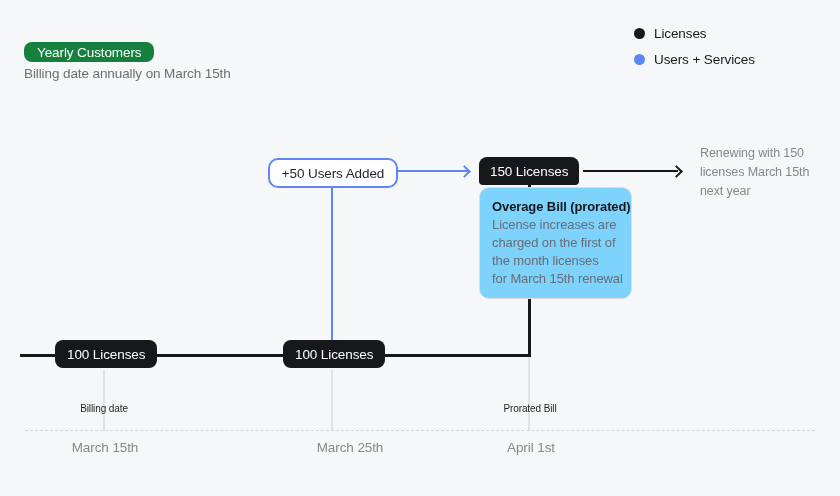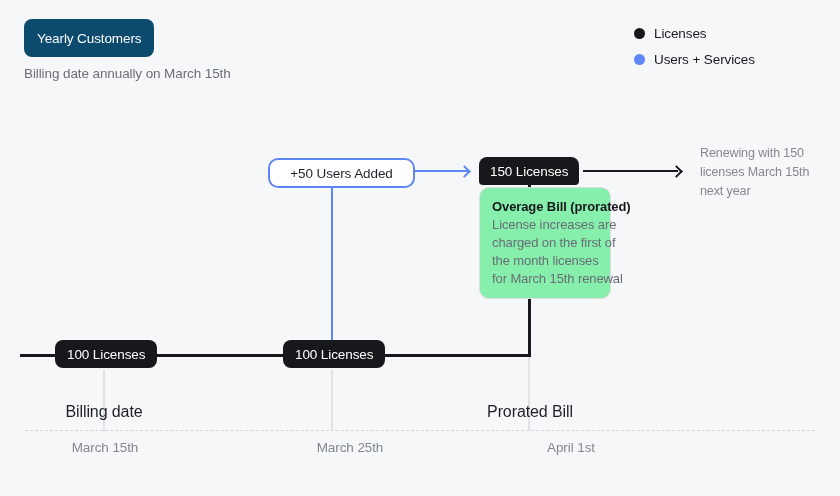--- a/index.html
+++ b/index.html
@@ -5,23 +5,23 @@
   * { margin:0; padding:0; box-sizing:border-box; }
   html,body { background:#e9eaee; }
   .canvas {
     position:relative; width:840px; height:496px;
     background:#f6f7f9; overflow:hidden;
     font-family:"Liberation Sans","DejaVu Sans",sans-serif;
     color:#17181c; letter-spacing:-0.1px;
   }
   
   .title-badge {
-    position:absolute; left:24px; top:19px; height:38px;
+    position:absolute; left:24px; top:42px; height:20px;
     display:inline-flex; align-items:center; padding:0 13px;
-    background:#0c4a6e; color:#fff; border-radius:8px;
+    background:#15803d; color:#fff; border-radius:8px;
     font-size:13.5px; font-weight:500; white-space:nowrap;
   }
   .subtitle {
     position:absolute; left:24px; top:66px;
     font-size:13.5px; color:#6b6f77; white-space:nowrap;
   }
   
   .legend { position:absolute; left:634px; top:26px; display:flex; flex-direction:column; gap:11px; }
   .legend-row { display:flex; align-items:center; gap:9px; }
   .legend-dot { width:11px; height:11px; border-radius:50%; }
@@ -36,59 +36,59 @@
   .black-v  { left:528px; top:185px; width:3px;  height:172px; background:#17181c; z-index:1; }
   .timeline-h { left:20px; top:354px; width:511px; height:3px; background:#17181c; z-index:1; }
   .chevron {
     position:absolute; width:9px; height:9px;
     border-top:2.5px solid; border-right:2.5px solid; transform:rotate(45deg);
   }
   .chevron.blue  { left:460px; top:167px; color:#5e86f6; border-color:#5e86f6; }
   .chevron.black { left:672px; top:167px; color:#17181c; border-color:#17181c; }
   
   .users-added-box {
-    position:absolute; left:268px; top:158px; width:147px; height:30px;
+    position:absolute; left:268px; top:158px; width:130px; height:30px;
     background:#fff; border:2px solid #5e86f6; border-radius:10px;
     display:flex; align-items:center; justify-content:center;
     font-size:13.5px; color:#1f232b; white-space:nowrap; z-index:2;
   }
   .badge-dark {
     position:absolute; height:28px; display:inline-flex; align-items:center;
     padding:0 11px; background:#17181c; color:#fff; border-radius:8px;
     font-size:13.5px; white-space:nowrap; z-index:3;
   }
   .badge-150 { left:479px; top:157px; border-radius:8px 8px 4px 4px; }
   .badge-100-a { left:55px;  top:340px; padding:0 12px; }
   .badge-100-b { left:283px; top:340px; padding:0 12px; }
   .overage-box {
-    position:absolute; left:479px; top:187px; width:132px;
-    background:#86efac; border:1px solid #dbdde0; border-radius:10px;
+    position:absolute; left:479px; top:187px; width:153px;
+    background:#7dd3fc; border:1px solid #dbdde0; border-radius:10px;
     padding:9px 12px 10px 12px; z-index:2;
   }
   .overage-title { font-size:13px; font-weight:bold; color:#17181c; line-height:19px; white-space:nowrap; }
   .overage-line  { font-size:13px; color:#686c75; line-height:18px; white-space:nowrap; }
   .renew-note { position:absolute; left:700px; top:144px; z-index:2; }
   .renew-line { font-size:12.5px; color:#84878f; line-height:19px; white-space:nowrap; }
   
   .tick { position:absolute; width:2px; background:#e0e2e5; }
   .tick-1 { left:103px; top:370px; height:61px; }
   .tick-2 { left:331px; top:370px; height:61px; }
   .tick-3 { left:528px; top:357px; height:74px; }
   .axis-line { position:absolute; left:25px; top:430px; width:790px; border-top:1px dashed #d2d5d9; }
   .milestone-label {
     position:absolute; top:403px; transform:translateX(-50%);
-    font-size:16px; font-weight:500; color:#1d2127; white-space:nowrap; z-index:2;
+    font-size:10px; font-weight:500; color:#1d2127; white-space:nowrap; z-index:2;
   }
   .milestone-date {
     position:absolute; top:440px; transform:translateX(-50%);
     font-size:13.5px; color:#848890; white-space:nowrap; z-index:2;
   }
   .ml-1 { left:104px; } .md-1 { left:105px; }
   .md-2 { left:334px;padding-left:32px; }
-  .ml-3 { left:530px; } .md-3 { left:531px;margin-left:40px; }
+  .ml-3 { left:530px; } .md-3 { left:531px; }
 </style>
 </head>
 <body>
 
 <div class="canvas">
 
   <div class="title-badge">Yearly Customers</div>
   <div class="subtitle">Billing date annually on March 15th</div>
 
   <div class="legend">

